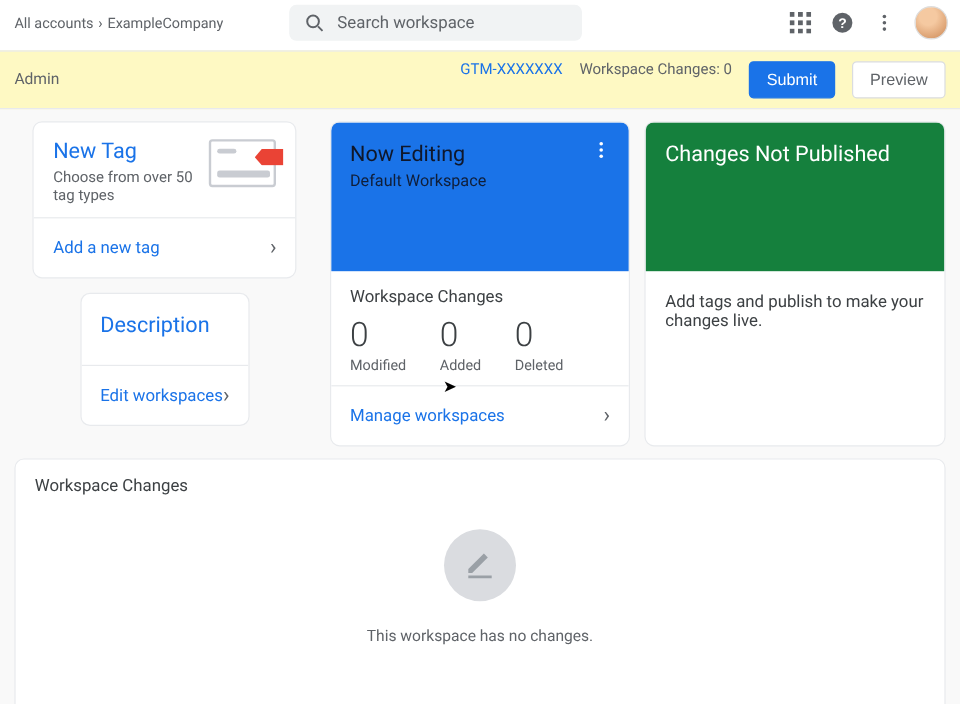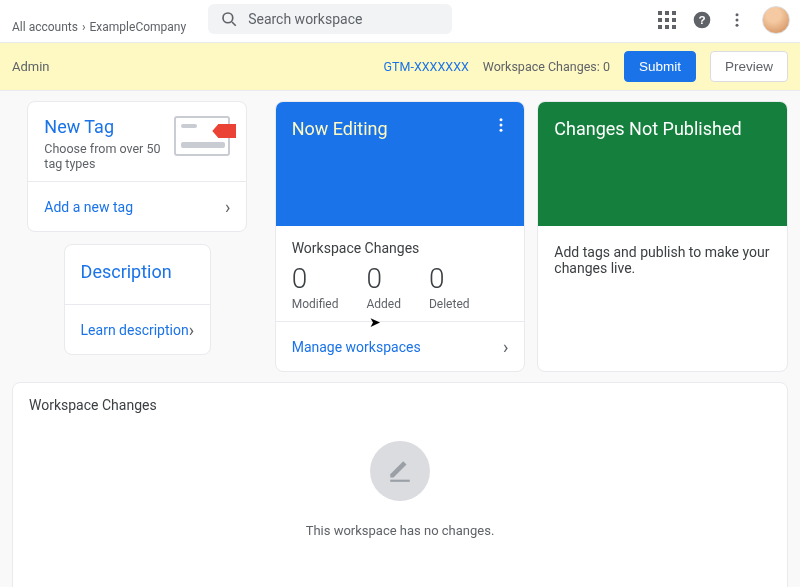--- a/index.html
+++ b/index.html
@@ -8,23 +8,24 @@
     background: #f9f9f9;
     color: #3c4043;
     font-size: 13.5px;
     width: 800px;
     height: 587px;
     overflow: hidden;
   }
   
   .topbar {
     display: flex;
-    align-items: flex-end;
+    align-items: center;
     padding: 4px 10px 8px 12px;
     background: #fff;
+    gap: 33px;
   }
   .acct-block { display: flex; flex-direction: column; margin-right: 16px; }
   .breadcrumb {
     display: flex; align-items: center; gap: 4px;
     font-size: 12px; color: #5f6368;
   }
   .breadcrumb .sep { font-size: 12px; }
   .container-row { display: flex; align-items: center; gap: 4px; }
   .container-name { font-size: 18px; color: #202124; }
   .drop-tri {
@@ -52,21 +53,21 @@
     border: 1px solid #ddd;
   }
   
   .subhdr {
     display: flex; align-items: center;
     padding: 8px 12px; background: #fef9c3;
     border-top: 1px solid #e8eaed;
     border-bottom: 1px solid #e8eaed;
   }
   .subhdr .admin { font-size: 13px; color: #5f6368; }
-  .subhdr .right { margin-left: auto; display: flex; align-items: center; gap: 14px; }
+  .subhdr .right { margin-left: auto; display: flex; gap: 14px; }
   .gtm-id { color: #1a73e8; font-size: 12.5px; }
   .ws-changes { color: #5f6368; font-size: 12.5px; }
   .btn {
     border: 1px solid #dadce0; border-radius: 4px;
     padding: 7px 14px; font-size: 13.5px; cursor: pointer;
     background: #fff; color: #3c4043;
   }
   .btn.preview { color: #5f6368; }
   .btn.submit { background: #1a73e8; border-color: #1a73e8; color: #fff; font-weight: 500; }
   
@@ -108,21 +109,21 @@
     padding: 14px 16px;
     display: flex; align-items: center; justify-content: space-between;
     color: #1a73e8; font-size: 14px; cursor: pointer;
   }
   .chev { color: #5f6368; font-size: 18px; }
   
   .desc-top { padding: 16px 16px 22px; }
   .desc-top h2 { color: #1a73e8; font-size: 18px; font-weight: 400; }
   
   .ws-hero {
-    background: #1a73e8; color: #fef9c3;
+    background: #1a73e8; color: #0f172a;
     padding: 16px 16px 40px; position: relative;
     min-height: 124px;
   }
   .ws-hero .title { font-size: 18px; font-weight: 400; margin-bottom: 4px; }
   .ws-hero .sub { font-size: 13.5px; opacity: .92; }
   .ws-hero .menu { position: absolute; top: 14px; right: 14px; cursor: pointer; }
   .ws-body { padding: 14px 16px 10px; }
   .ws-body .lbl { font-size: 14px; color: #3c4043; margin-bottom: 6px; }
   .ws-counts { display: flex; gap: 28px; }
   .metric .num { font-size: 28px; font-weight: 300; color: #3c4043; }
@@ -239,29 +240,30 @@
         <span>Add a new tag</span>
         <span class="chev">›</span>
       </div>
     </div>
 
     <div class="card">
       <div class="desc-top">
         <h2>Description</h2>
       </div>
       <div class="card-footer-link">
-        <span>Learn description</span>
+        <span>Edit workspaces</span>
         <span class="chev">›</span>
       </div>
     </div>
   </div>
 
   <div class="card">
     <div class="ws-hero">
       <div class="title">Now Editing</div>
+      <div class="sub">Default Workspace</div>
       <span class="menu">
         <svg width="18" height="18" viewBox="0 0 24 24" fill="#fff">
             <circle cx="12" cy="5" r="2"></circle>
             <circle cx="12" cy="12" r="2"></circle>
             <circle cx="12" cy="19" r="2"></circle>
           </svg>
       </span>
     </div>
     <div class="ws-body">
       <div class="lbl">Workspace Changes</div>

